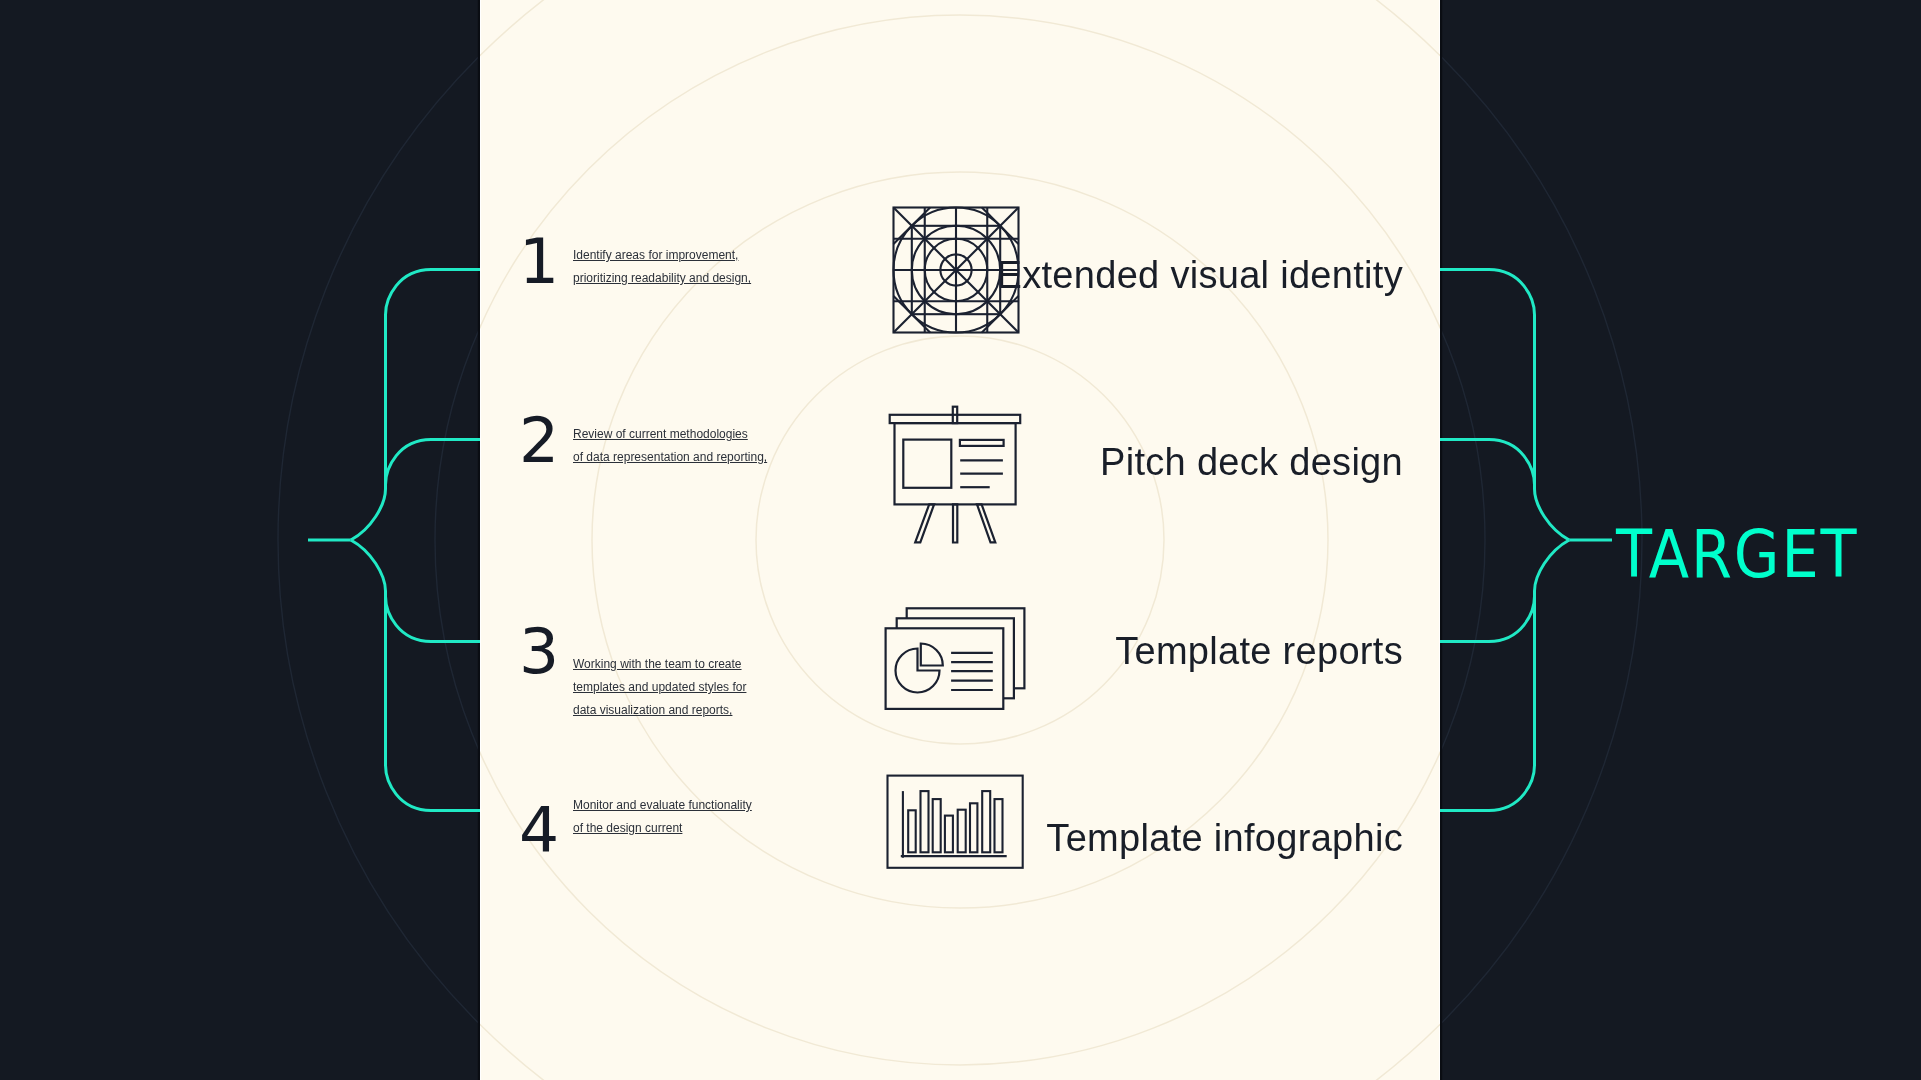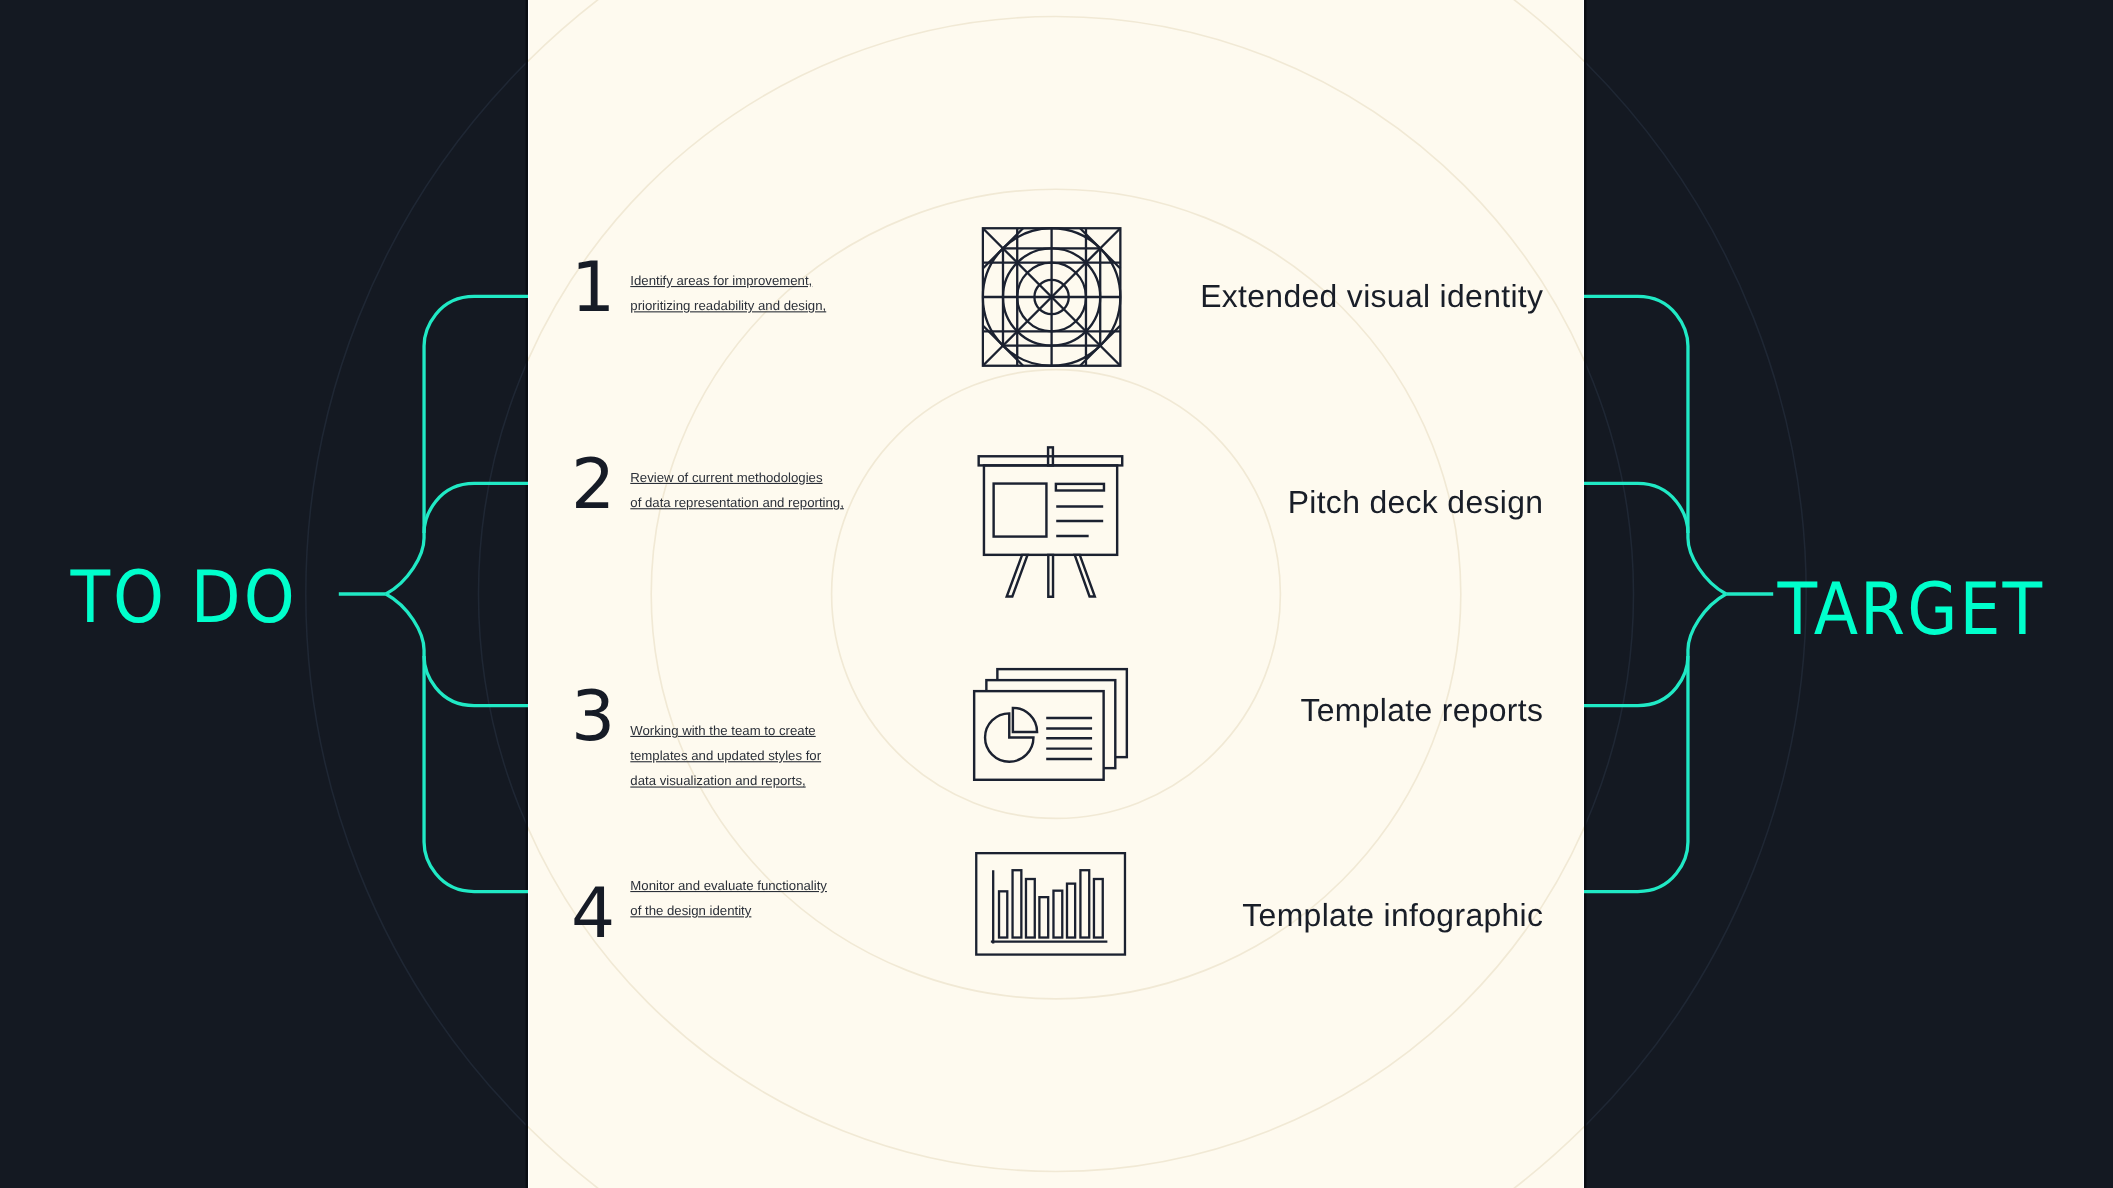--- a/index.html
+++ b/index.html
@@ -13,21 +13,21 @@
     font-size:65.5px;line-height:1;letter-spacing:2.8px;color:#00ffcc;white-space:nowrap;}
   .side-label.left{left:64px;top:511px;}
   .side-label.right{left:1616px;top:511px;letter-spacing:1.9px;margin-top:11px;}
   .row{position:absolute;left:0;width:1921px;height:0;}
   .num{position:absolute;-webkit-font-smoothing:antialiased;left:519px;font-family:"DejaVu Sans",sans-serif;
     font-size:63.1px;line-height:1;color:#161b26;white-space:nowrap;}
   .desc{position:absolute;-webkit-font-smoothing:antialiased;left:573px;font-family:"Liberation Sans",sans-serif;
     font-size:12px;line-height:23.2px;color:#2b3039;white-space:nowrap;text-decoration:underline;}
   .icon{position:absolute;}
   .rlabel{position:absolute;-webkit-font-smoothing:antialiased;right:518px;font-family:"Liberation Sans",sans-serif;
-    font-size:29px;line-height:1;letter-spacing:0.3px;color:#191e28;white-space:nowrap;text-align:right;}
+    font-size:38px;line-height:1;letter-spacing:0.3px;color:#191e28;white-space:nowrap;text-align:right;}
 </style>
 </head>
 <body>
 
 <div id="stage">
 
   <svg class="layer" viewBox="0 0 1921 1080" width="1921" height="1080">
     <rect x="0" y="0" width="1921" height="1080" fill="#141922"></rect>
     <g fill="none" stroke="#1f2734" stroke-width="1.4">
       <circle cx="960" cy="540" r="682"></circle>
@@ -92,21 +92,21 @@
       <div>Working with the team to create</div>
       <div>templates and updated styles for</div>
       <div>data visualization and reports,</div>
     </div>
     <div class="rlabel" style="top:631.5px">Template reports</div>
   </div>
   <div class="row">
     <div class="num" style="top:799px">4</div>
     <div class="desc" style="top:794px">
       <div>Monitor and evaluate functionality</div>
-      <div>of the design identity</div>
+      <div>of the design current</div>
     </div>
     <div class="rlabel" style="top:819px">Template infographic</div>
   </div>
 
     <svg class="icon icon1" viewBox="-1.5 -1.5 128 128" width="128" height="128" style="left:891.5px;top:205.5px">
       <g fill="none" stroke="#1b2130" stroke-width="2.1">
         <rect x="0" y="0" width="125" height="125"></rect>
         <rect x="18.31" y="18.31" width="88.38" height="88.38"></rect>
         <path d="M31.25 0 V125"></path>
         <path d="M0 31.25 H125"></path>
@@ -164,16 +164,15 @@
         <rect x="35.5" y="18.1" width="8" height="61.2"></rect>
         <rect x="47.7" y="26.1" width="8" height="53.2"></rect>
         <rect x="59.9" y="42.6" width="8" height="36.7"></rect>
         <rect x="72.7" y="36.7" width="8" height="42.6"></rect>
         <rect x="85" y="30.3" width="7.4" height="49"></rect>
         <rect x="97.2" y="18.1" width="8" height="61.2"></rect>
         <rect x="109.5" y="26.1" width="8" height="53.2"></rect>
       </g>
     </svg>
 
-  <div class="side-label left"><span>TO DO</span></div>
   <div class="side-label right"><span>TARGET</span></div>
 
 </div>
 
 </body></html>

